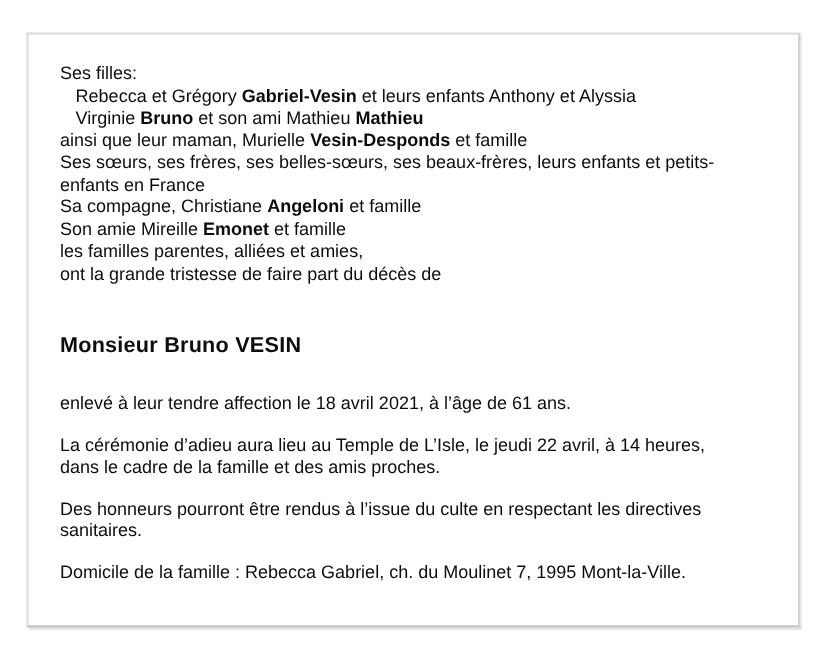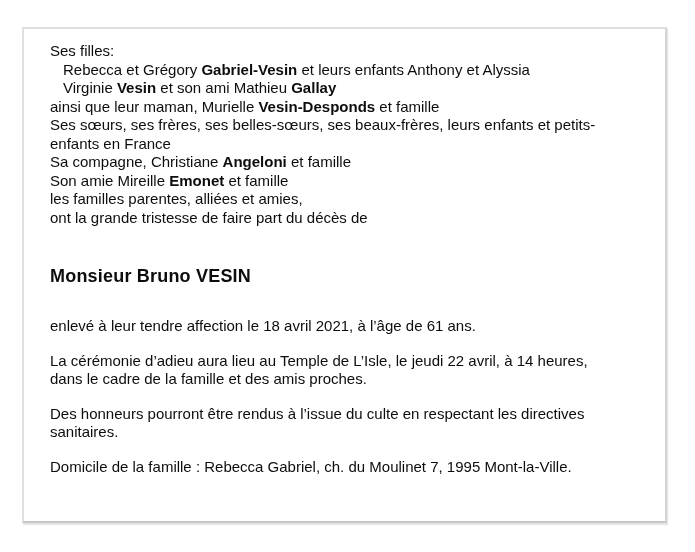--- a/index.html
+++ b/index.html
@@ -21,21 +21,21 @@
     left: 22px;
     top: 27px;
     width: 645px;
     height: 496px;
     box-sizing: border-box;
     background: #ffffff;
     border: 2px solid #e0e0e0;
     border-right-color: #d4d4d4;
     border-bottom-color: #c6c6c6;
     box-shadow: 1px 2px 1px rgba(0,0,0,0.10);
-    padding: 13px 20px 0 26px;
+    padding: 24px 20px 0 26px;
   }
   .intro .line {
     font-size: 15px;
     line-height: 18.5px;
     white-space: nowrap;
   }
   .intro .line.indent {
     padding-left: 13px;
   }
   .intro b, .title {
@@ -59,21 +59,21 @@
   }
 </style>
 </head>
 <body>
 
 <div class="canvas">
   <div class="frame">
     <div class="intro">
         <div class="line"><span>Ses filles:</span></div>
         <div class="line indent"><span>Rebecca et Grégory </span><b>Gabriel-Vesin</b><span> et leurs enfants Anthony et Alyssia</span></div>
-        <div class="line indent"><span>Virginie </span><b>Vesin</b><span> et son ami Mathieu </span><b>Gallay</b></div>
+        <div class="line indent"><span>Virginie </span><b>Bruno</b><span> et son ami Mathieu </span><b>Mathieu</b></div>
         <div class="line"><span>ainsi que leur maman, Murielle </span><b>Vesin-Desponds</b><span> et famille</span></div>
         <div class="line"><span>Ses sœurs, ses frères, ses belles-sœurs, ses beaux-frères, leurs enfants et petits-</span></div>
         <div class="line"><span>enfants en France</span></div>
         <div class="line"><span>Sa compagne, Christiane </span><b>Angeloni</b><span> et famille</span></div>
         <div class="line"><span>Son amie Mireille </span><b>Emonet</b><span> et famille</span></div>
         <div class="line"><span>les familles parentes, alliées et amies,</span></div>
         <div class="line"><span>ont la grande tristesse de faire part du décès de</span></div>
       </div>
     <div class="title">Monsieur Bruno VESIN</div>
     <div class="paragraphs">

